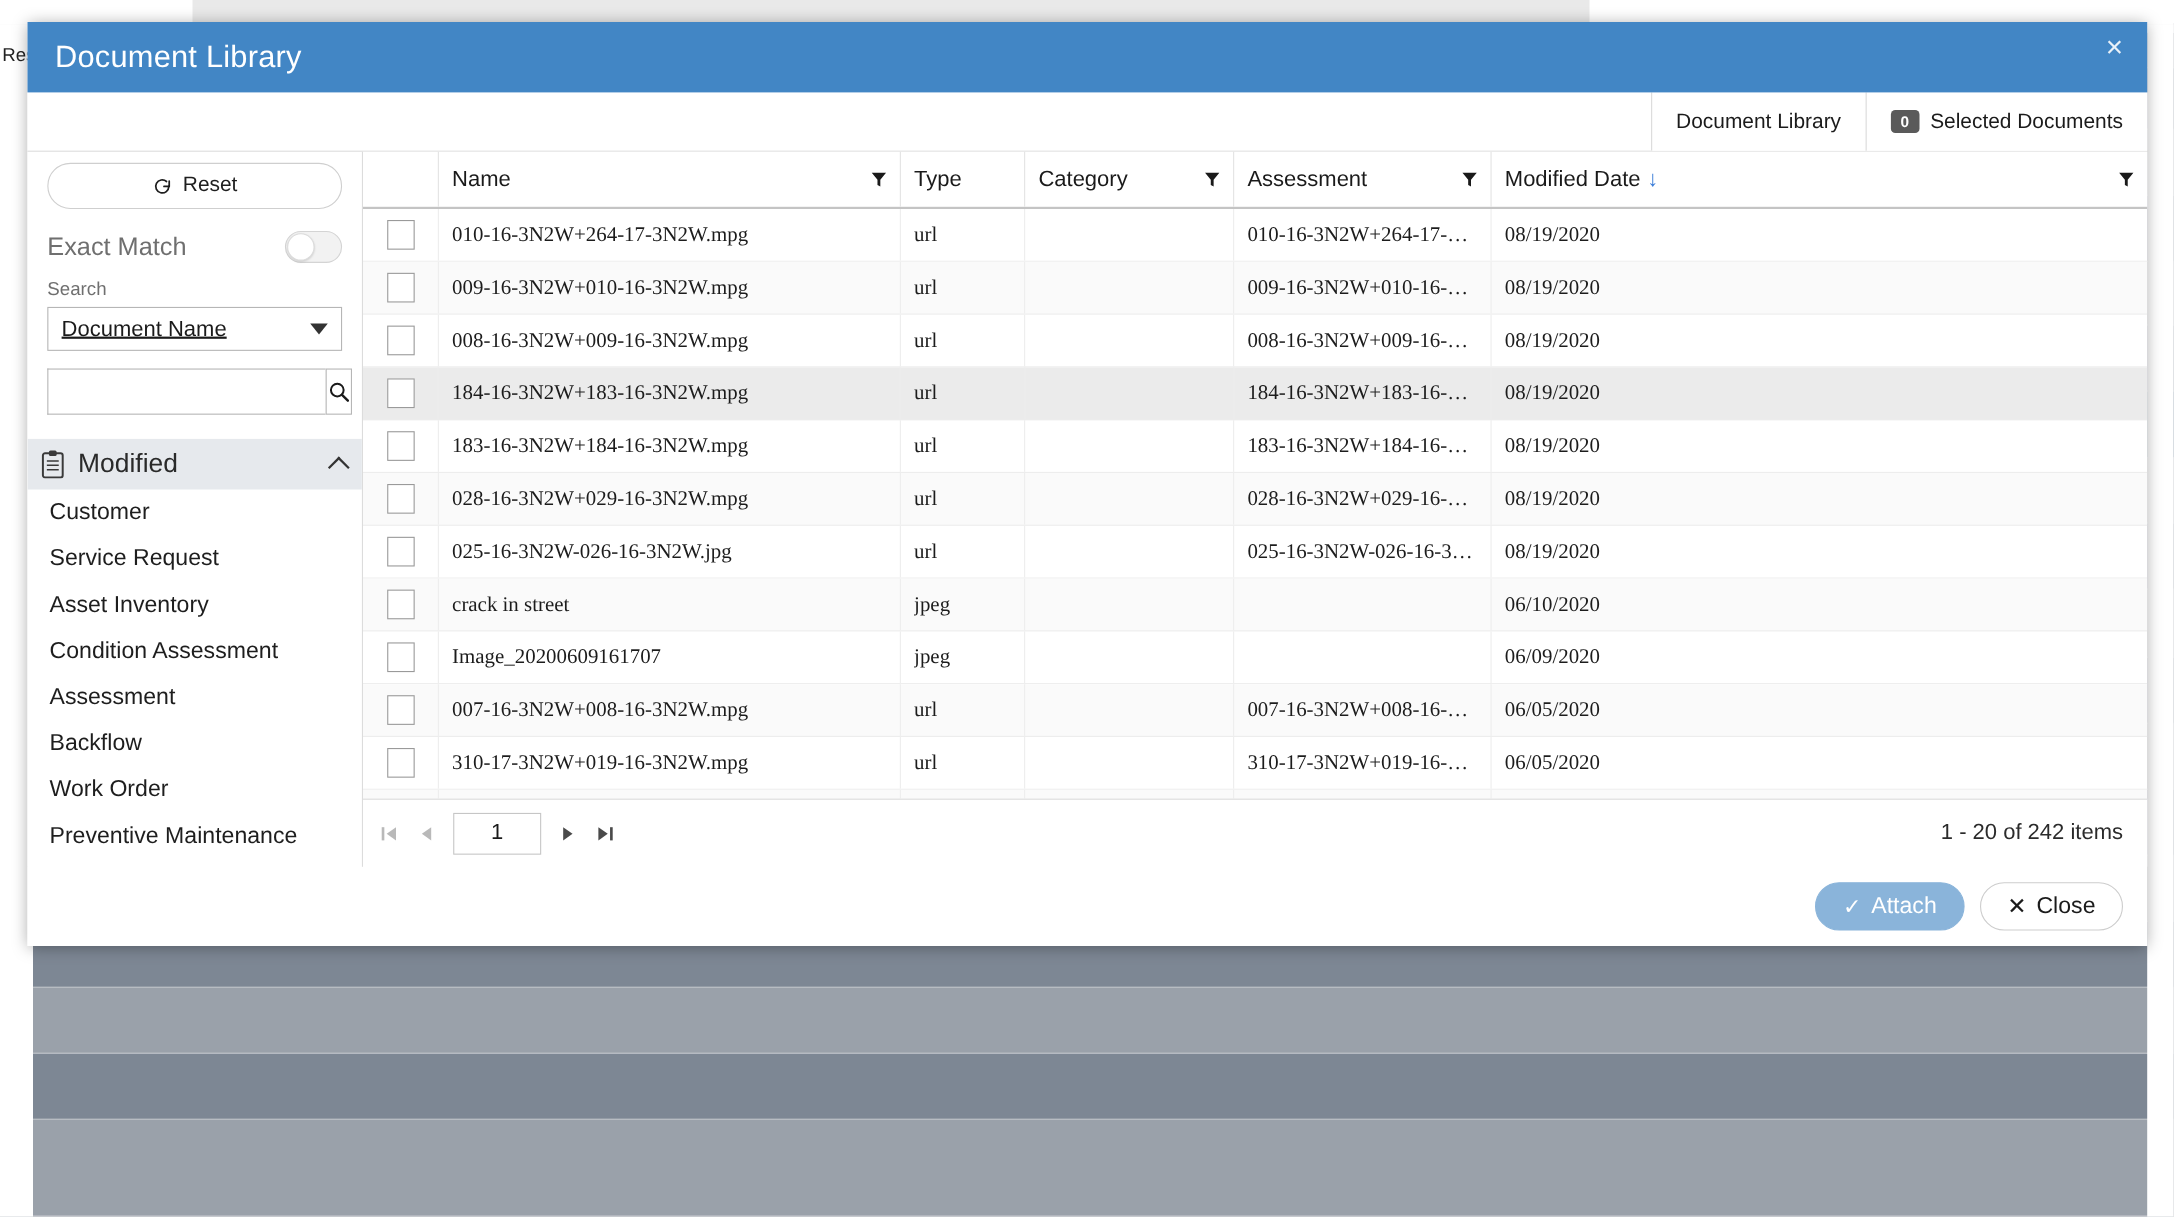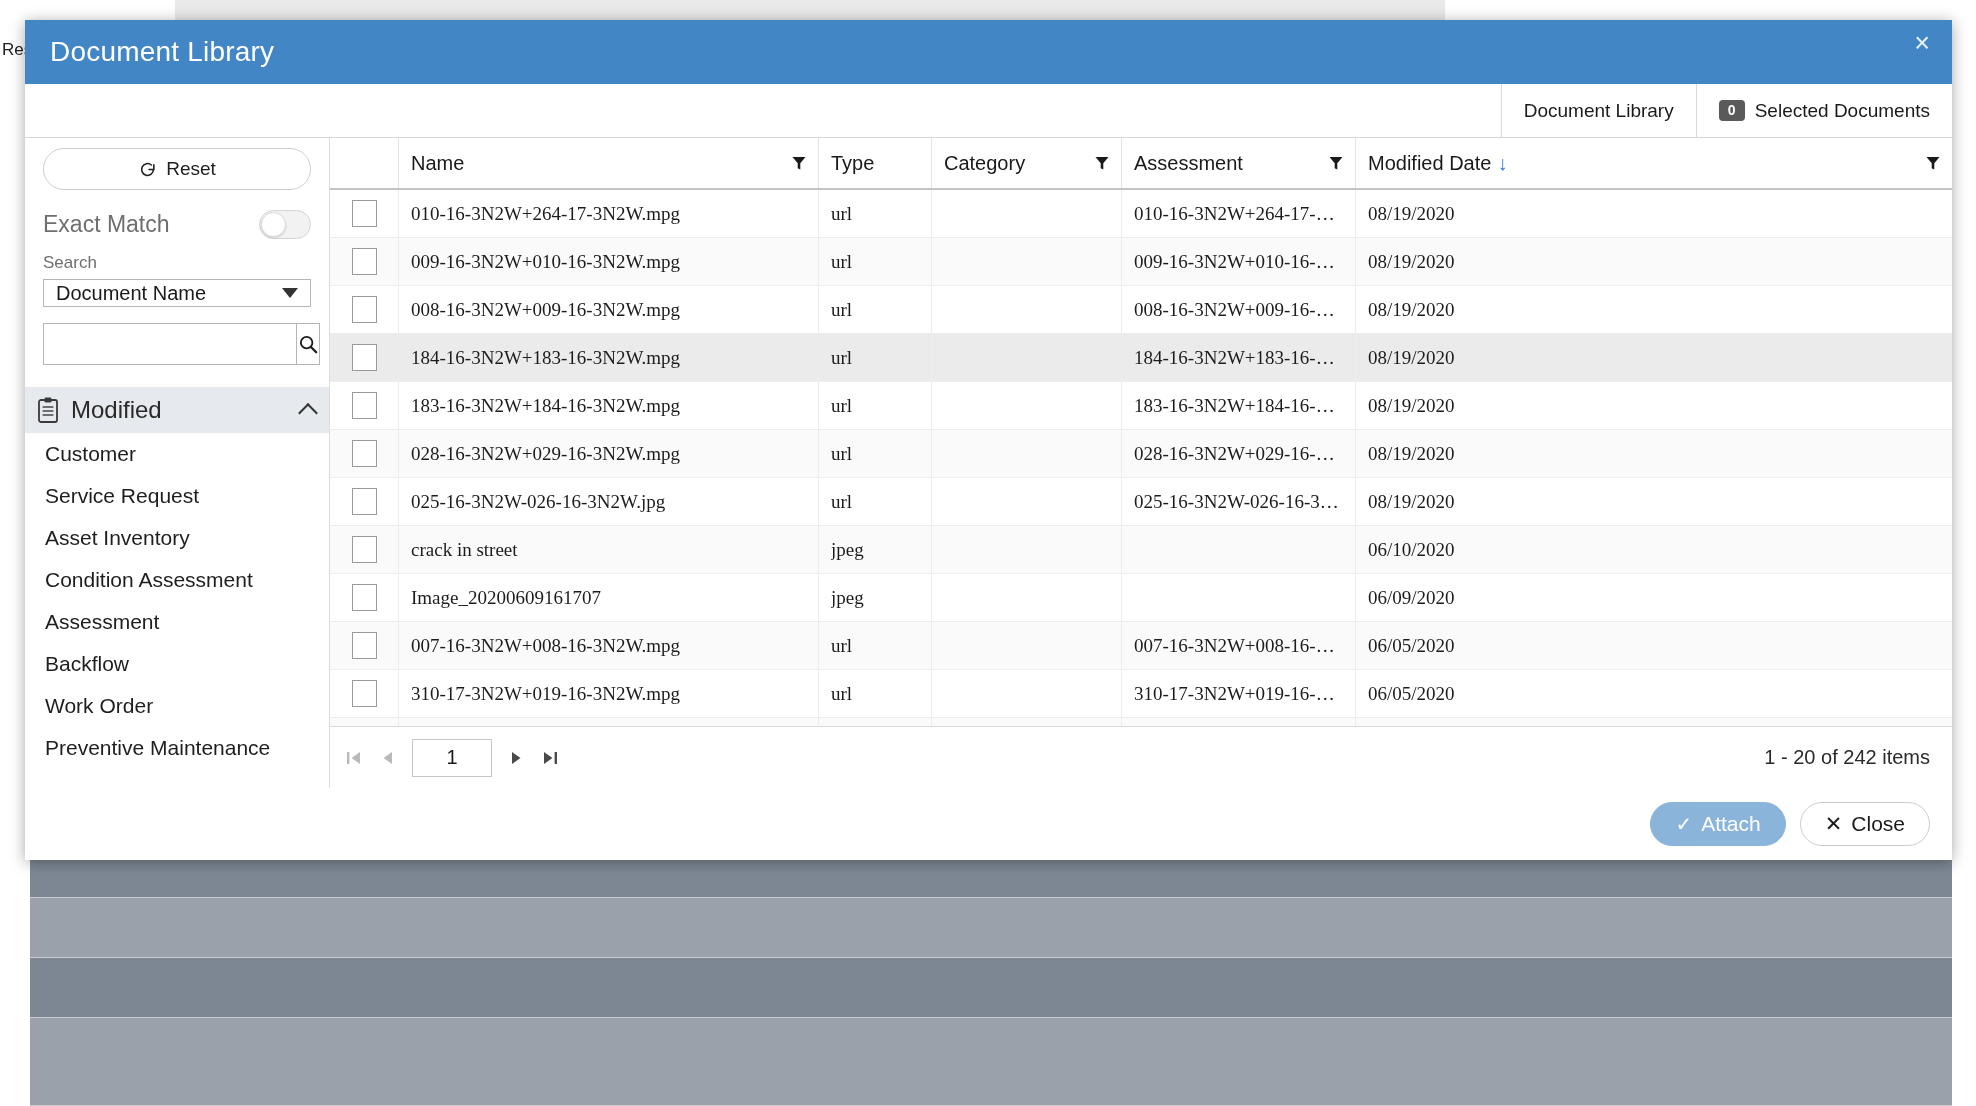--- a/index.html
+++ b/index.html
@@ -119,26 +119,27 @@
     position: absolute; left: 1px; top: 1px;
     width: 25px; height: 25px; border-radius: 50%;
     background: #fff; border: 1px solid #dcdcdc;
     box-shadow: 0 1px 2px rgba(0,0,0,.15);
   }
 
   .search-label { font-size: 17px; color: #6f6f6f; margin-top: 14px; }
 
   .select-box {
     margin-top: 6px;
-    width: 100%; height: 28px;
+    width: 100%; height: 40px;
     border: 1px solid #b6b6b6; background: #fff;
     display: flex; align-items: center; justify-content: space-between;
     padding: 0 12px;
     font-size: 20px; color: #1a1a1a;
     cursor: pointer;
+    text-decoration: underline;
   }
   .caret {
     width: 0; height: 0;
     border-left: 8px solid transparent; border-right: 8px solid transparent;
     border-top: 10px solid #333;
   }
 
   .search-row { margin-top: 16px; display: flex; }
   .search-input {
     flex: 1; height: 42px;

